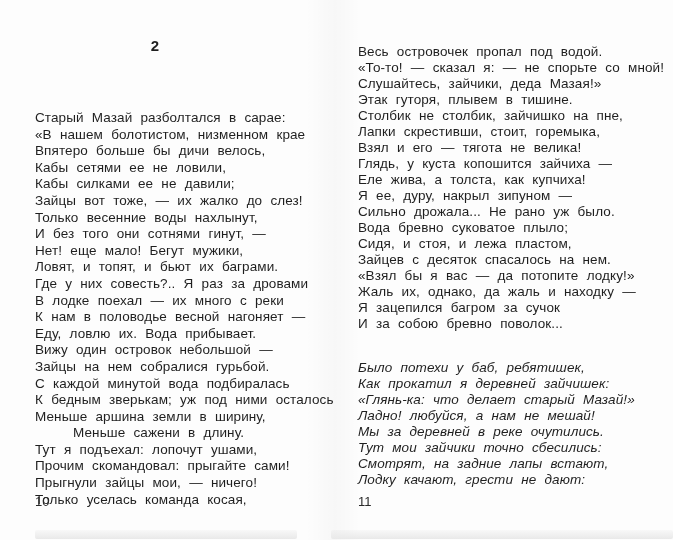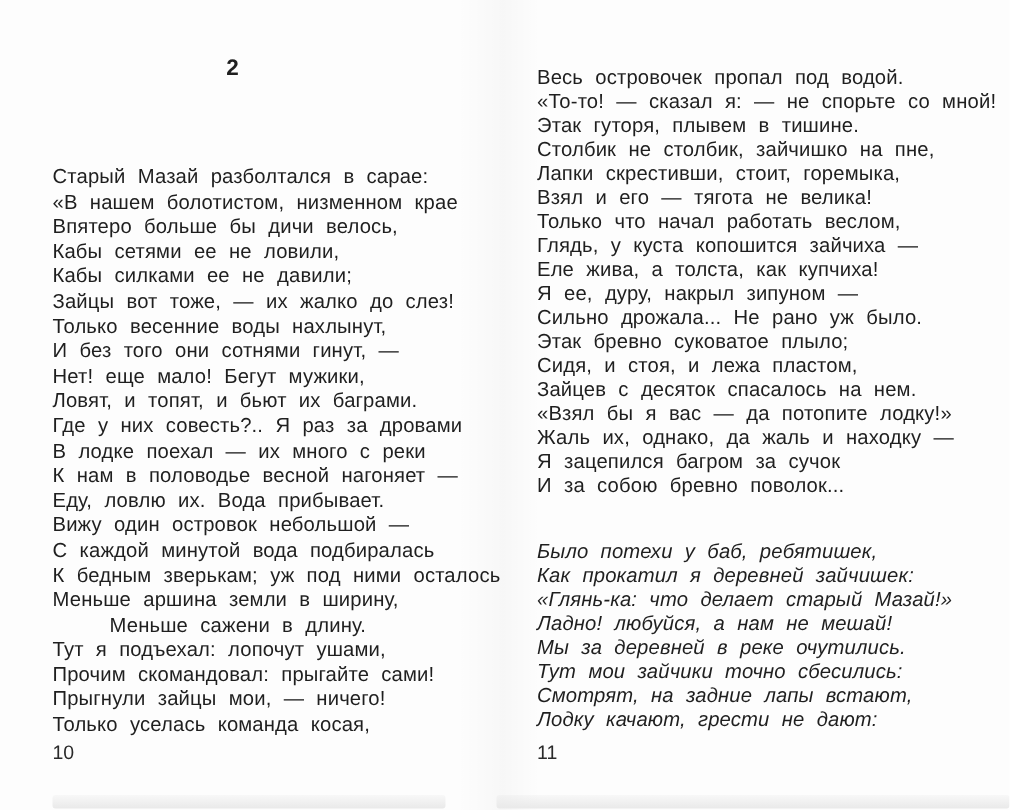--- a/index.html
+++ b/index.html
@@ -83,46 +83,47 @@
         <div class="line">Зайцы вот тоже, — их жалко до слез!</div>
         <div class="line">Только весенние воды нахлынут,</div>
         <div class="line">И без того они сотнями гинут, —</div>
         <div class="line">Нет! еще мало! Бегут мужики,</div>
         <div class="line">Ловят, и топят, и бьют их баграми.</div>
         <div class="line">Где у них совесть?.. Я раз за дровами</div>
         <div class="line">В лодке поехал — их много с реки</div>
         <div class="line">К нам в половодье весной нагоняет —</div>
         <div class="line">Еду, ловлю их. Вода прибывает.</div>
         <div class="line">Вижу один островок небольшой —</div>
+        <div class="line">Зайцы на нем собралися гурьбой.</div>
         <div class="line">С каждой минутой вода подбиралась</div>
         <div class="line">К бедным зверькам; уж под ними осталось</div>
         <div class="line">Меньше аршина земли в ширину,</div>
         <div class="line indent">Меньше сажени в длину.</div>
         <div class="line">Тут я подъехал: лопочут ушами,</div>
         <div class="line">Прочим скомандовал: прыгайте сами!</div>
         <div class="line">Прыгнули зайцы мои, — ничего!</div>
         <div class="line">Только уселась команда косая,</div>
       </div>
     <div class="page-number">10</div>
   </section>
 
   <section class="page page-right">
     <div class="poem poem-right-1">
         <div class="line">Весь островочек пропал под водой.</div>
         <div class="line">«То-то! — сказал я: — не спорьте со мной!</div>
+        <div class="line">Слушайтесь, зайчики, деда Мазая!»</div>
         <div class="line">Этак гуторя, плывем в тишине.</div>
         <div class="line">Столбик не столбик, зайчишко на пне,</div>
         <div class="line">Лапки скрестивши, стоит, горемыка,</div>
         <div class="line">Взял и его — тягота не велика!</div>
-        <div class="line">Только что начал работать веслом,</div>
         <div class="line">Глядь, у куста копошится зайчиха —</div>
         <div class="line">Еле жива, а толста, как купчиха!</div>
         <div class="line">Я ее, дуру, накрыл зипуном —</div>
         <div class="line">Сильно дрожала... Не рано уж было.</div>
-        <div class="line">Этак бревно суковатое плыло;</div>
+        <div class="line">Вода бревно суковатое плыло;</div>
         <div class="line">Сидя, и стоя, и лежа пластом,</div>
         <div class="line">Зайцев с десяток спасалось на нем.</div>
         <div class="line">«Взял бы я вас — да потопите лодку!»</div>
         <div class="line">Жаль их, однако, да жаль и находку —</div>
         <div class="line">Я зацепился багром за сучок</div>
         <div class="line">И за собою бревно поволок...</div>
       </div>
     <div class="poem poem-right-2">
         <div class="line">Было потехи у баб, ребятишек,</div>
         <div class="line">Как прокатил я деревней зайчишек:</div>

